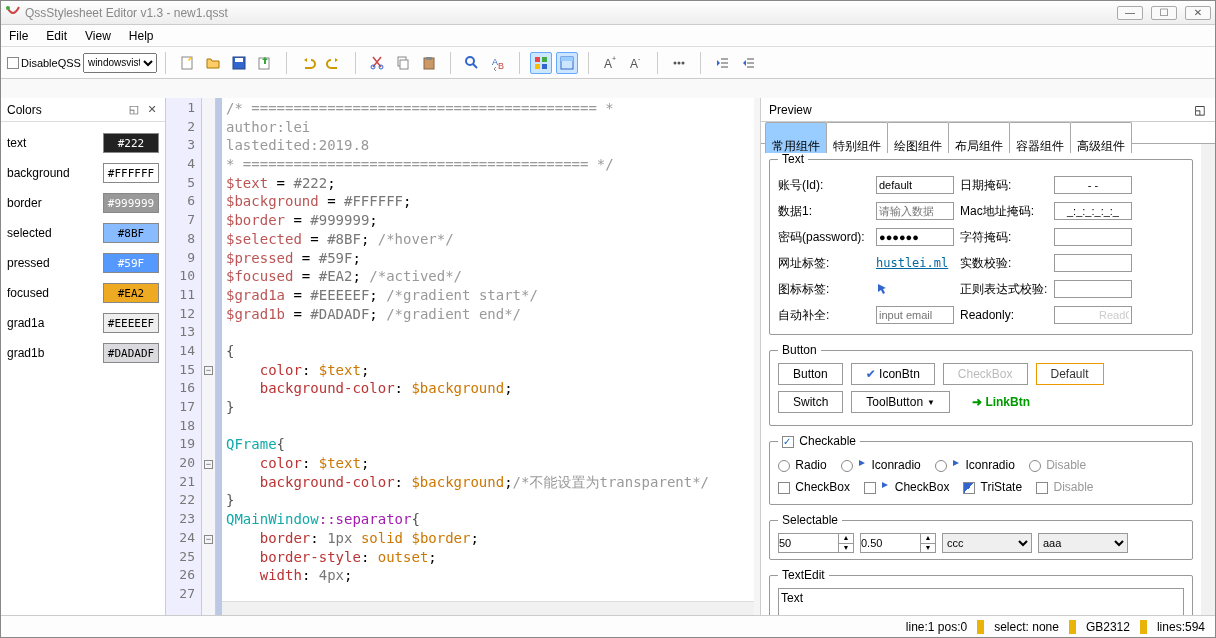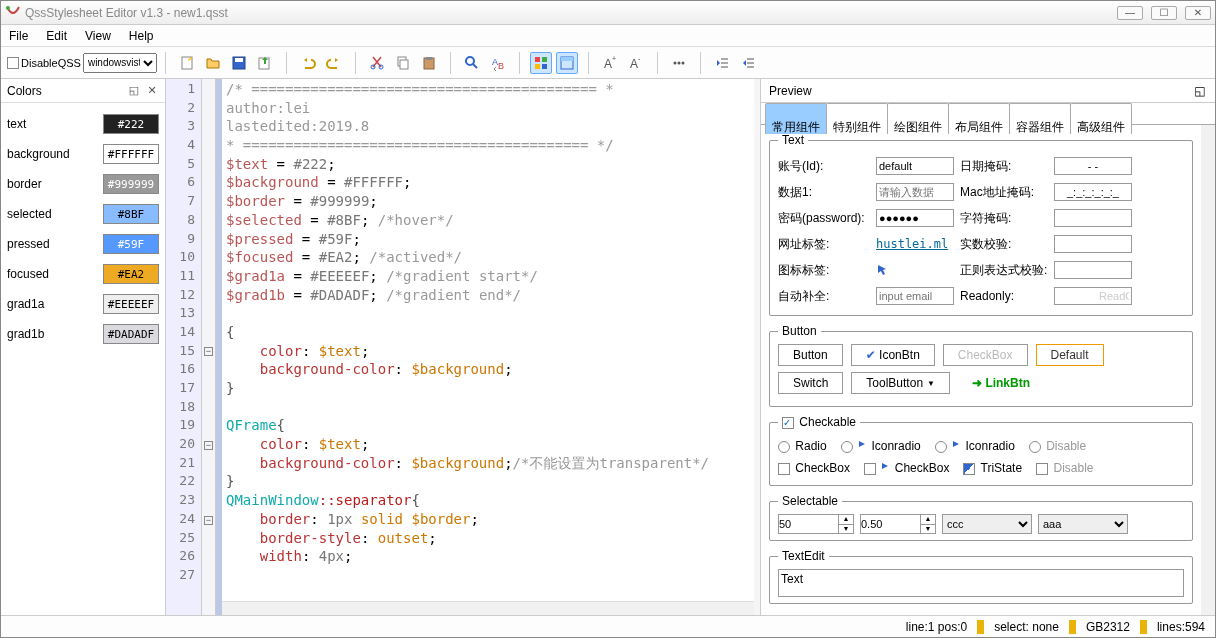--- a/index.html
+++ b/index.html
@@ -20,21 +20,21 @@
 
 .toolbar { height: 32px; display: flex; align-items: center; padding: 0 6px; border-bottom: 1px solid #ccc; background: #fdfdfd; }
 .toolbar .chk { width: 12px; height: 12px; border: 1px solid #888; margin-right: 2px; }
 .toolbar .disable-label { font-size: 11px; margin-right: 2px; }
 .toolbar select { font-size: 10px; height: 20px; width: 74px; }
 .toolbar .sep { width: 1px; height: 22px; background: #ccc; margin: 0 8px; }
 .toolbar .tbtn { width: 22px; height: 22px; display: flex; align-items: center; justify-content: center; cursor: pointer; border: 1px solid transparent; border-radius: 2px; margin: 0 2px; }
 .toolbar .tbtn.active { border: 1px solid #6af; background: #cde6ff; }
 
 
-.main { flex: 1; display: flex; min-height: 0; }
+.main { flex: 1; display: flex; min-height: 0; margin-top: 19px; }
 
 
 .colors-panel { width: 165px; border-right: 1px solid #ccc; background: #fff; display: flex; flex-direction: column; }
 .panel-head { height: 24px; display: flex; align-items: center; padding: 0 6px; border-bottom: 1px solid #ddd; font-size: 12px; }
 .panel-head .title { flex: 1; }
 .panel-head .pbtn { width: 14px; height: 14px; margin-left: 4px; cursor: pointer; text-align: center; font-size: 11px; color: #555; }
 .colors-body { padding: 6px; }
 .color-row { display: flex; align-items: center; height: 30px; }
 .color-row .name { flex: 1; font-size: 12px; }
 .color-row .swatch { width: 56px; height: 20px; border: 1px solid #888; font-size: 11px; display: flex; align-items: center; justify-content: center; font-family: monospace; }
@@ -47,21 +47,21 @@
 .fold-strip .fm { height: 18.7px; display:flex; align-items:center; justify-content:center;}
 .fold-strip .box { width:9px; height:9px; border:1px solid #888; font-size:9px; line-height:7px; text-align:center; color:#555;}
 .code { flex: 1; background: #fff; font-family: Consolas, monospace; font-size: 14px; overflow: hidden; padding-top: 2px; position: relative; border-left: 6px solid #bcc9e4;}
 .code .line { height: 18.7px; white-space: pre; padding-left: 4px; }
 .c-comment { color: #999; }
 .c-var { color: #b55; }
 .c-hex { color: #777; }
 .c-widget { color: #1aa; }
 .c-prop { color: #b33; }
 .c-val { color: #c70; }
-.c-pseudo { color: #b91c1c; }
+.c-pseudo { color: #a21caf; }
 .c-punc { color: #555; }
 .code .hscroll { position:absolute; bottom:0; left:0; right:0; height:14px; background:#f1f1f1; border-top:1px solid #ddd;}
 
 
 .preview-panel { width: 455px; background: #fff; display: flex; flex-direction: column; border-left: 1px solid #ccc; }
 .preview-head { height: 24px; display: flex; align-items: center; padding: 0 8px; border-bottom: 1px solid #ccc; font-size: 12px; }
 .preview-head .title { flex: 1; }
 .preview-head .pbtn { width:14px; height:14px; cursor:pointer; text-align:center;}
 .preview-tabs { height: 22px; display: flex; border-bottom: 1px solid #aaa; padding-left:4px; gap:0;}
 .preview-tabs .tab { padding: 15px 6px; font-size: 12px; border: 1px solid #aaa; border-bottom: none; border-radius: 2px 2px 0 0; cursor: pointer; background:#fff; margin-right:-1px;}

